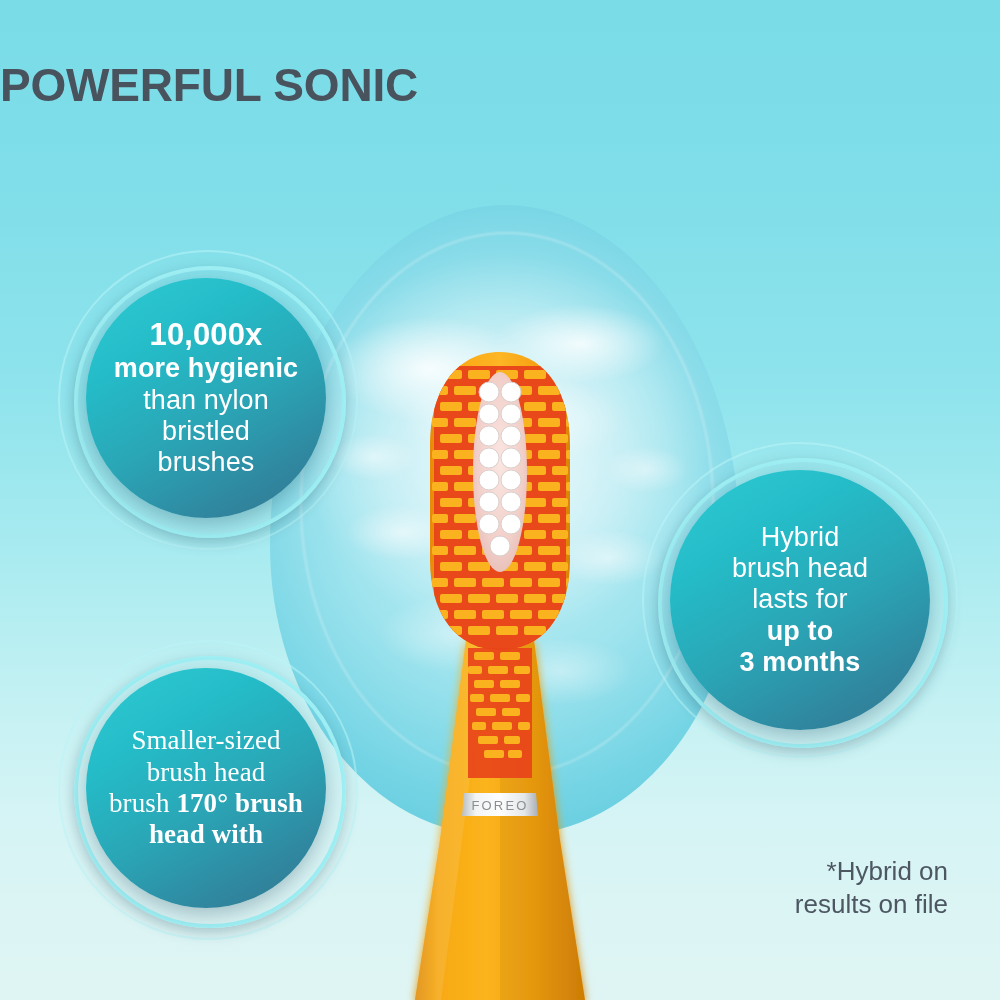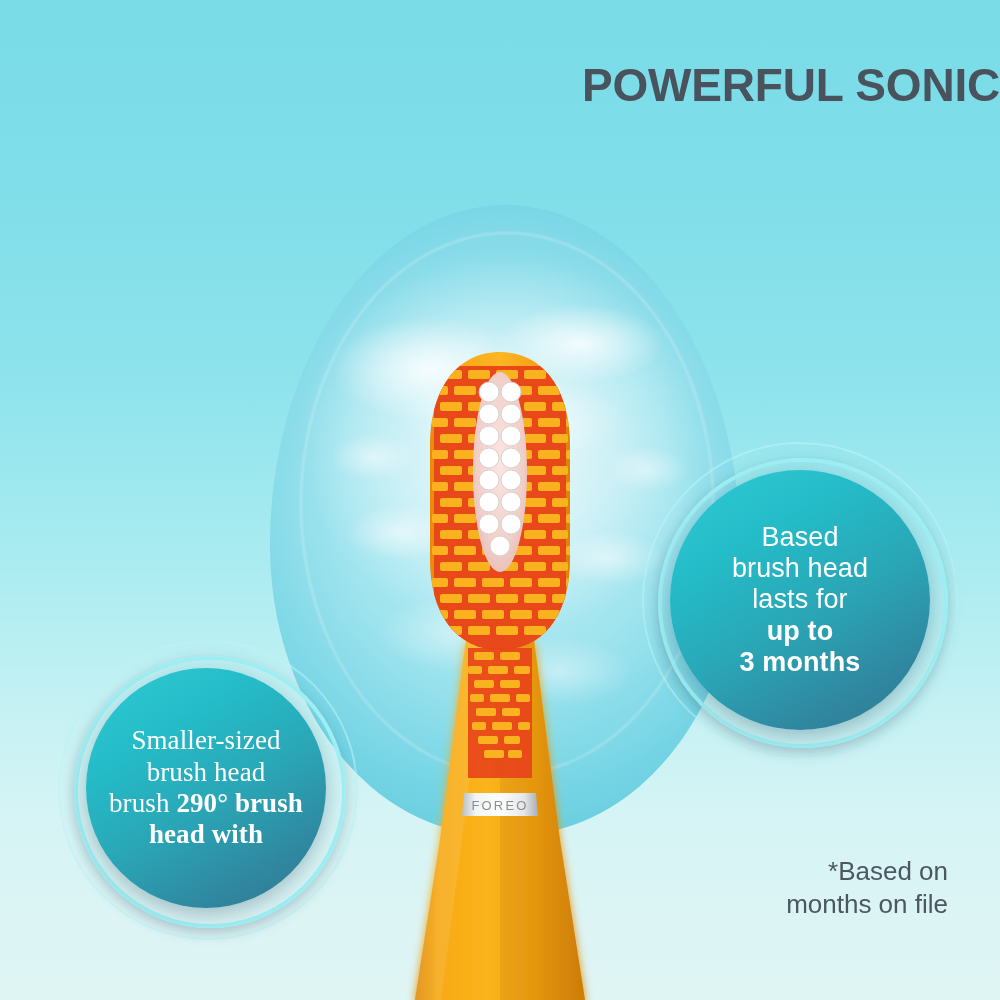--- a/index.html
+++ b/index.html
@@ -75,21 +75,21 @@
   .disc-txt{
     color:#fff;text-align:center;line-height:1.16;
     font-size:27px;font-weight:300;letter-spacing:.1px;
     padding:0 10px;
   }
   .disc-txt b{font-weight:700;}
   .disc-txt .big{font-weight:700;font-size:31px;display:block;}
 
   
   .headline{
-    position:absolute;left:0;top:62px;width:1000px;text-align:right;
+    position:absolute;left:0;top:62px;width:1000px;text-align:left;
     color:#49535E;font-weight:700;font-size:46px;line-height:1.04;
     letter-spacing:-.2px;
   }
   .headline span{display:block;}
 
   
   .footnote{
     position:absolute;right:52px;top:855px;width:260px;text-align:right;
     color:#4C5762;font-size:26px;font-weight:300;line-height:1.28;
   }
@@ -335,46 +335,59 @@
     </g>
 
     <path d="M464 793 L536 793 L538 816 L462 816 Z" fill="url(#bandGrad)"></path>
     <text x="500" y="810" text-anchor="middle" font-family="Liberation Sans, sans-serif" font-size="13" letter-spacing="2.2" fill="#8C8F91">FOREO</text>
   </svg>
 
   <div class="headline">
     <span>POWERFUL SONIC</span>
   </div>
 
+  <div class="circle-wrap" style="left:48px;top:240px;width:320px;height:320px;">
+    <div class="ring-outer" style="left:10px;top:10px;width:296px;height:296px;"></div>
+    <div class="ring-mid" style="left:26px;top:26px;width:264px;height:264px;"></div>
+    <div class="disc" style="left:38px;top:38px;width:240px;height:240px;">
+      <div class="disc-txt">
+        <span class="big">10,000x</span>
+        <b>more hygienic</b><br>
+        <span>than nylon</span><br>
+        <span>bristled</span><br>
+        <span>brushes</span>
+      </div>
+    </div>
+  </div>
 
   <div class="circle-wrap" style="left:634px;top:434px;width:332px;height:332px;">
     <div class="ring-outer" style="left:8px;top:8px;width:312px;height:312px;"></div>
     <div class="ring-mid" style="left:24px;top:24px;width:282px;height:282px;"></div>
     <div class="disc" style="left:36px;top:36px;width:260px;height:260px;">
       <div class="disc-txt">
-        <span>Based</span><br>
+        <span>Hybrid</span><br>
         <span>brush head</span><br>
         <span>lasts for</span><br>
         <b>up to</b><br>
         <b>3 months</b>
       </div>
     </div>
   </div>
 
   <div class="circle-wrap" style="left:48px;top:630px;width:320px;height:320px;font-family:Liberation Serif, serif;">
     <div class="ring-outer" style="left:10px;top:10px;width:296px;height:296px;"></div>
     <div class="ring-mid" style="left:26px;top:26px;width:264px;height:264px;"></div>
     <div class="disc" style="left:38px;top:38px;width:240px;height:240px;">
       <div class="disc-txt">
         <span>Smaller-sized</span><br>
         <span>brush head</span><br>
-        <span>brush </span><b>290° brush</b><br>
+        <span>brush </span><b>170° brush</b><br>
         <b>head with</b>
       </div>
     </div>
   </div>
 
   <div class="footnote">
-    <span>*Based on</span>
-    <span>months on file</span>
+    <span>*Hybrid on</span>
+    <span>results on file</span>
   </div>
 
 </div>
 
 </body></html>

